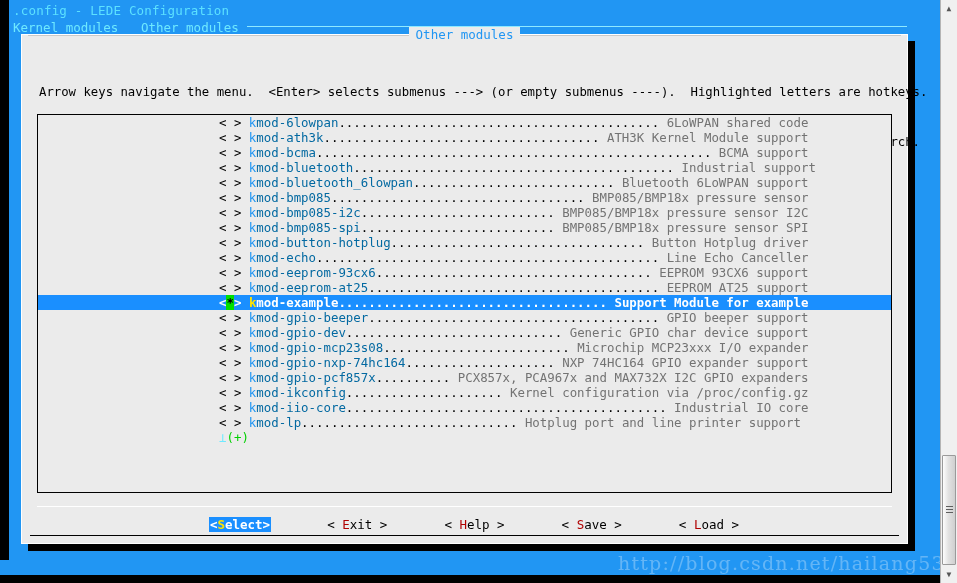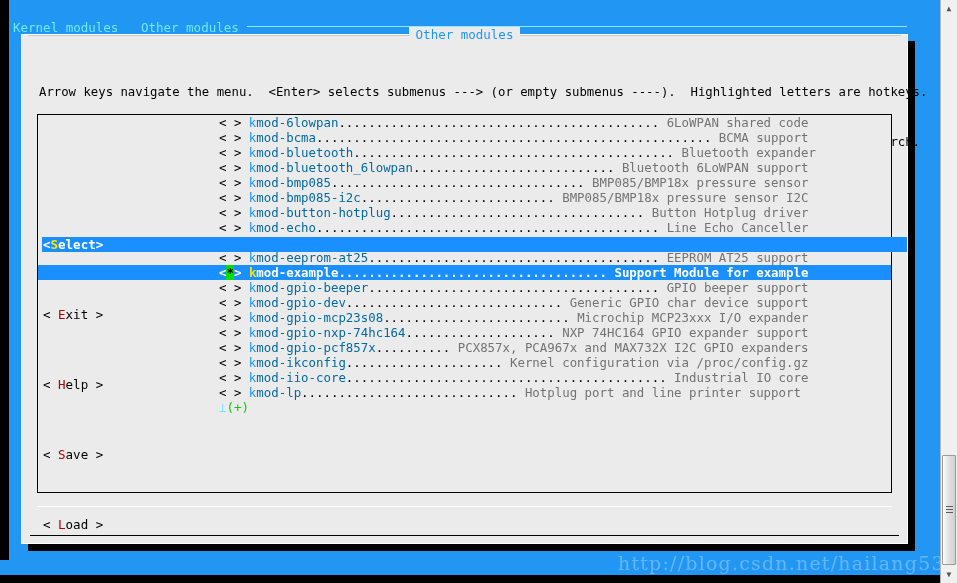--- a/index.html
+++ b/index.html
@@ -259,21 +259,20 @@
   .buttons {
     position: absolute;
     left: 0;
     bottom: 11px;
     width: 100%;
     display: flex;
     justify-content: center;
     gap: 55px;
     padding-left: 20px;
     box-sizing: border-box;
-    flex-direction: column;
   }
   .btn {
     font-size: 12.5px;
     white-space: pre;
     color: #000000;
     padding: 0 1px;
     line-height: 15px;
   }
   .btn .hot { color: #b00000; }
   .btn.active {
@@ -306,20 +305,21 @@
 </style>
 </head>
 <body>
 
 <div id="screen">
 
   <div id="term">
 
     <div class="left-strip"></div>
 
+    <div class="app-title">.config - LEDE Configuration</div>
 
     <div class="breadcrumb-row">
       <span class="crumb">Kernel modules</span>
       <span class="crumb">   </span>
       <span class="crumb">Other modules</span>
       <span class="breadcrumb-rule"></span>
     </div>
 
     <div class="dlg-shadow"></div>
 
@@ -333,25 +333,27 @@
 
       <div class="help-block">
         <div>Arrow keys navigate the menu.  &lt;Enter&gt; selects submenus ---&gt; (or empty submenus ----).  Highlighted letters are hotkeys.</div>
         <div>Pressing &lt;Y&gt; includes, &lt;N&gt; excludes, &lt;M&gt; modularizes features.  Press &lt;Esc&gt;&lt;Esc&gt; to exit, &lt;?&gt; for Help, &lt;/&gt; for Search.</div>
         <div>Legend: [*] built-in  [ ] excluded  &lt;M&gt; module  &lt; &gt; module capable</div>
       </div>
 
       <div class="list-frame">
         <div class="list-inner" id="list-inner">
             <div class="row"><span class="mark">&lt; &gt;</span> <span class="kchar">k</span><span class="name">mod-6lowpan</span><span class="dots">...........................................</span> <span class="desc">6LoWPAN shared code</span></div>
+            <div class="row"><span class="mark">&lt; &gt;</span> <span class="kchar">k</span><span class="name">mod-ath3k</span><span class="dots">.....................................</span> <span class="desc">ATH3K Kernel Module support</span></div>
             <div class="row"><span class="mark">&lt; &gt;</span> <span class="kchar">k</span><span class="name">mod-bcma</span><span class="dots">.....................................................</span> <span class="desc">BCMA support</span></div>
-            <div class="row"><span class="mark">&lt; &gt;</span> <span class="kchar">k</span><span class="name">mod-bluetooth</span><span class="dots">...........................................</span> <span class="desc">Bluetooth expander</span></div>
+            <div class="row"><span class="mark">&lt; &gt;</span> <span class="kchar">k</span><span class="name">mod-bluetooth</span><span class="dots">...........................................</span> <span class="desc">Industrial support</span></div>
             <div class="row"><span class="mark">&lt; &gt;</span> <span class="kchar">k</span><span class="name">mod-bluetooth_6lowpan</span><span class="dots">...........................</span> <span class="desc">Bluetooth 6LoWPAN support</span></div>
             <div class="row"><span class="mark">&lt; &gt;</span> <span class="kchar">k</span><span class="name">mod-bmp085</span><span class="dots">..................................</span> <span class="desc">BMP085/BMP18x pressure sensor</span></div>
             <div class="row"><span class="mark">&lt; &gt;</span> <span class="kchar">k</span><span class="name">mod-bmp085-i2c</span><span class="dots">..........................</span> <span class="desc">BMP085/BMP18x pressure sensor I2C</span></div>
+            <div class="row"><span class="mark">&lt; &gt;</span> <span class="kchar">k</span><span class="name">mod-bmp085-spi</span><span class="dots">..........................</span> <span class="desc">BMP085/BMP18x pressure sensor SPI</span></div>
             <div class="row"><span class="mark">&lt; &gt;</span> <span class="kchar">k</span><span class="name">mod-button-hotplug</span><span class="dots">..................................</span> <span class="desc">Button Hotplug driver</span></div>
             <div class="row"><span class="mark">&lt; &gt;</span> <span class="kchar">k</span><span class="name">mod-echo</span><span class="dots">..............................................</span> <span class="desc">Line Echo Canceller</span></div>
             <div class="row"><span class="mark">&lt; &gt;</span> <span class="kchar">k</span><span class="name">mod-eeprom-93cx6</span><span class="dots">.....................................</span> <span class="desc">EEPROM 93CX6 support</span></div>
             <div class="row"><span class="mark">&lt; &gt;</span> <span class="kchar">k</span><span class="name">mod-eeprom-at25</span><span class="dots">.......................................</span> <span class="desc">EEPROM AT25 support</span></div>
             <div class="row selected"><span class="mark"><span>&lt;</span><span class="star">*</span><span>&gt;</span></span> <span class="kchar">k</span><span class="name">mod-example</span><span class="dots">....................................</span> <span class="desc">Support Module for example</span></div>
             <div class="row"><span class="mark">&lt; &gt;</span> <span class="kchar">k</span><span class="name">mod-gpio-beeper</span><span class="dots">.......................................</span> <span class="desc">GPIO beeper support</span></div>
             <div class="row"><span class="mark">&lt; &gt;</span> <span class="kchar">k</span><span class="name">mod-gpio-dev</span><span class="dots">.............................</span> <span class="desc">Generic GPIO char device support</span></div>
             <div class="row"><span class="mark">&lt; &gt;</span> <span class="kchar">k</span><span class="name">mod-gpio-mcp23s08</span><span class="dots">.........................</span> <span class="desc">Microchip MCP23xxx I/O expander</span></div>
             <div class="row"><span class="mark">&lt; &gt;</span> <span class="kchar">k</span><span class="name">mod-gpio-nxp-74hc164</span><span class="dots">....................</span> <span class="desc">NXP 74HC164 GPIO expander support</span></div>
             <div class="row"><span class="mark">&lt; &gt;</span> <span class="kchar">k</span><span class="name">mod-gpio-pcf857x</span><span class="dots">..........</span> <span class="desc">PCX857x, PCA967x and MAX732X I2C GPIO expanders</span></div>

